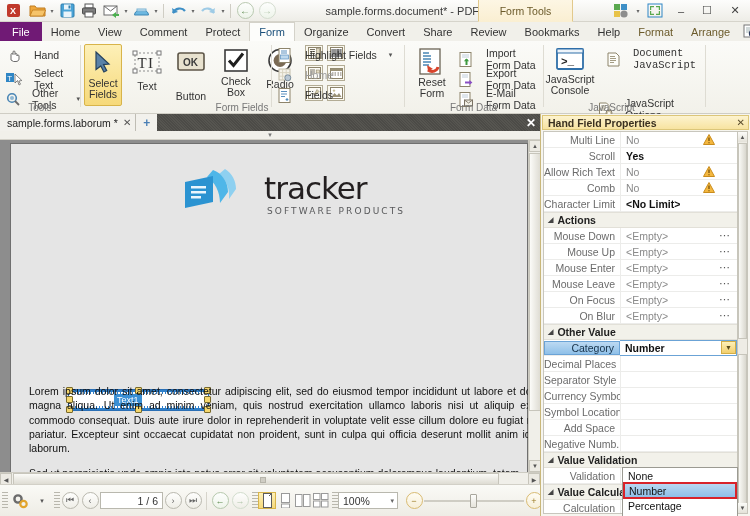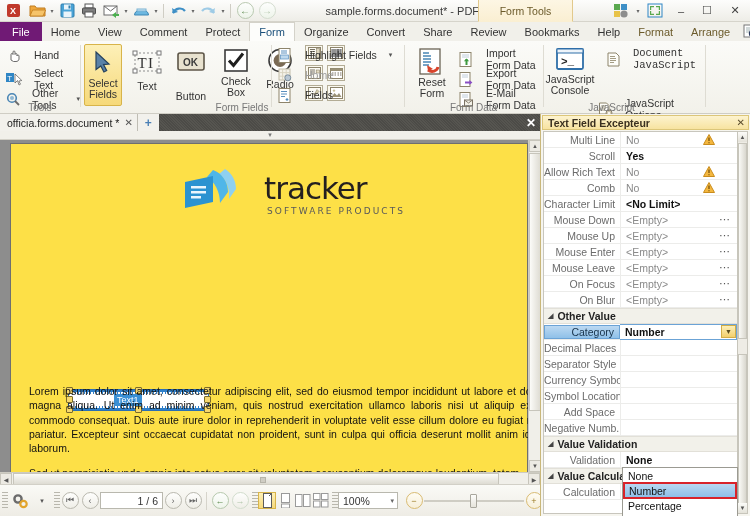--- a/index.html
+++ b/index.html
@@ -140,21 +140,21 @@
   }
   .subbar .drop { font-size:7px; color:#777; }
 
   
   .viewport {
     position:absolute; left:0; top:140px; width:540px; height:344px;
     background:#8d8d8d; overflow:hidden;
   }
   .page {
     position:absolute; left:10px; top:3px; width:518px; height:352px;
-    background:#fde047; border:1px solid #6f6f6f;
+    background:#e5e5e5; border:1px solid #6f6f6f;
   }
   
   .logo-wrap { position:absolute; left:170px; top:22px; width:225px; height:60px; }
   .logo-word {
     position:absolute; left:83px; top:4px; font-size:31px; color:#231f20;
     letter-spacing:-1px; font-family:"DejaVu Sans", sans-serif;
   }
   .logo-sub {
     position:absolute; left:86px; top:40px; font-size:9px; color:#58595b;
     letter-spacing:2.1px; font-family:"DejaVu Sans", sans-serif;
@@ -718,21 +718,21 @@
         </span>
         <span>JavaScript Options</span>
       </div>
       <div class="rgroup-label" style="left:0; width:135px;">JavaScript</div>
     </div>
     <div class="rsep" style="left:705px;"></div>
   </div>
 
   <div class="doctabs">
     <div class="doctab">
-      <span>officia.forms.document *</span>
+      <span>sample.forms.laborum *</span>
       <span class="x">✕</span>
     </div>
     <div class="newtab">+</div>
     <div class="doctabs-close">✕</div>
   </div>
   <div class="subbar">
     <span class="drop">▾</span>
   </div>
 
   <div class="viewport">
@@ -852,21 +852,21 @@
     </div>
     <div class="sb-btn">
       <div class="circ-btn orange">+</div>
     </div>
     <div class="sb-grip"></div>
     <div class="sb-btn" style="font-size:9px;color:#555">ˇˇ</div>
   </div>
 
   <div class="props">
     <div class="props-title">
-      <span>Text Field Excepteur</span>
+      <span>Hand Field Properties</span>
       <span class="x">✕</span>
     </div>
 
     <div class="grid">
 
       <div class="row">
         <div class="k">Multi Line</div>
         <div class="v grey">No</div>
         <div class="warn">
           <svg width="12" height="11" viewBox="0 0 12 11">
@@ -901,20 +901,24 @@
               <path d="M6 3.6v3.4M6 8.3v1" stroke="#6b4a08" stroke-width="1.2"></path>
             </svg>
         </div>
       </div>
 
       <div class="row">
         <div class="k">Character Limit</div>
         <div class="v bold">&lt;No Limit&gt;</div>
       </div>
 
+      <div class="grouprow">
+        <span class="tri">◢</span>
+        <span>Actions</span>
+      </div>
 
       <div class="row">
         <div class="k">Mouse Down</div>
         <div class="v grey">&lt;Empty&gt;</div>
         <div class="ell">⋯</div>
       </div>
       <div class="row">
         <div class="k">Mouse Up</div>
         <div class="v grey">&lt;Empty&gt;</div>
         <div class="ell">⋯</div>

